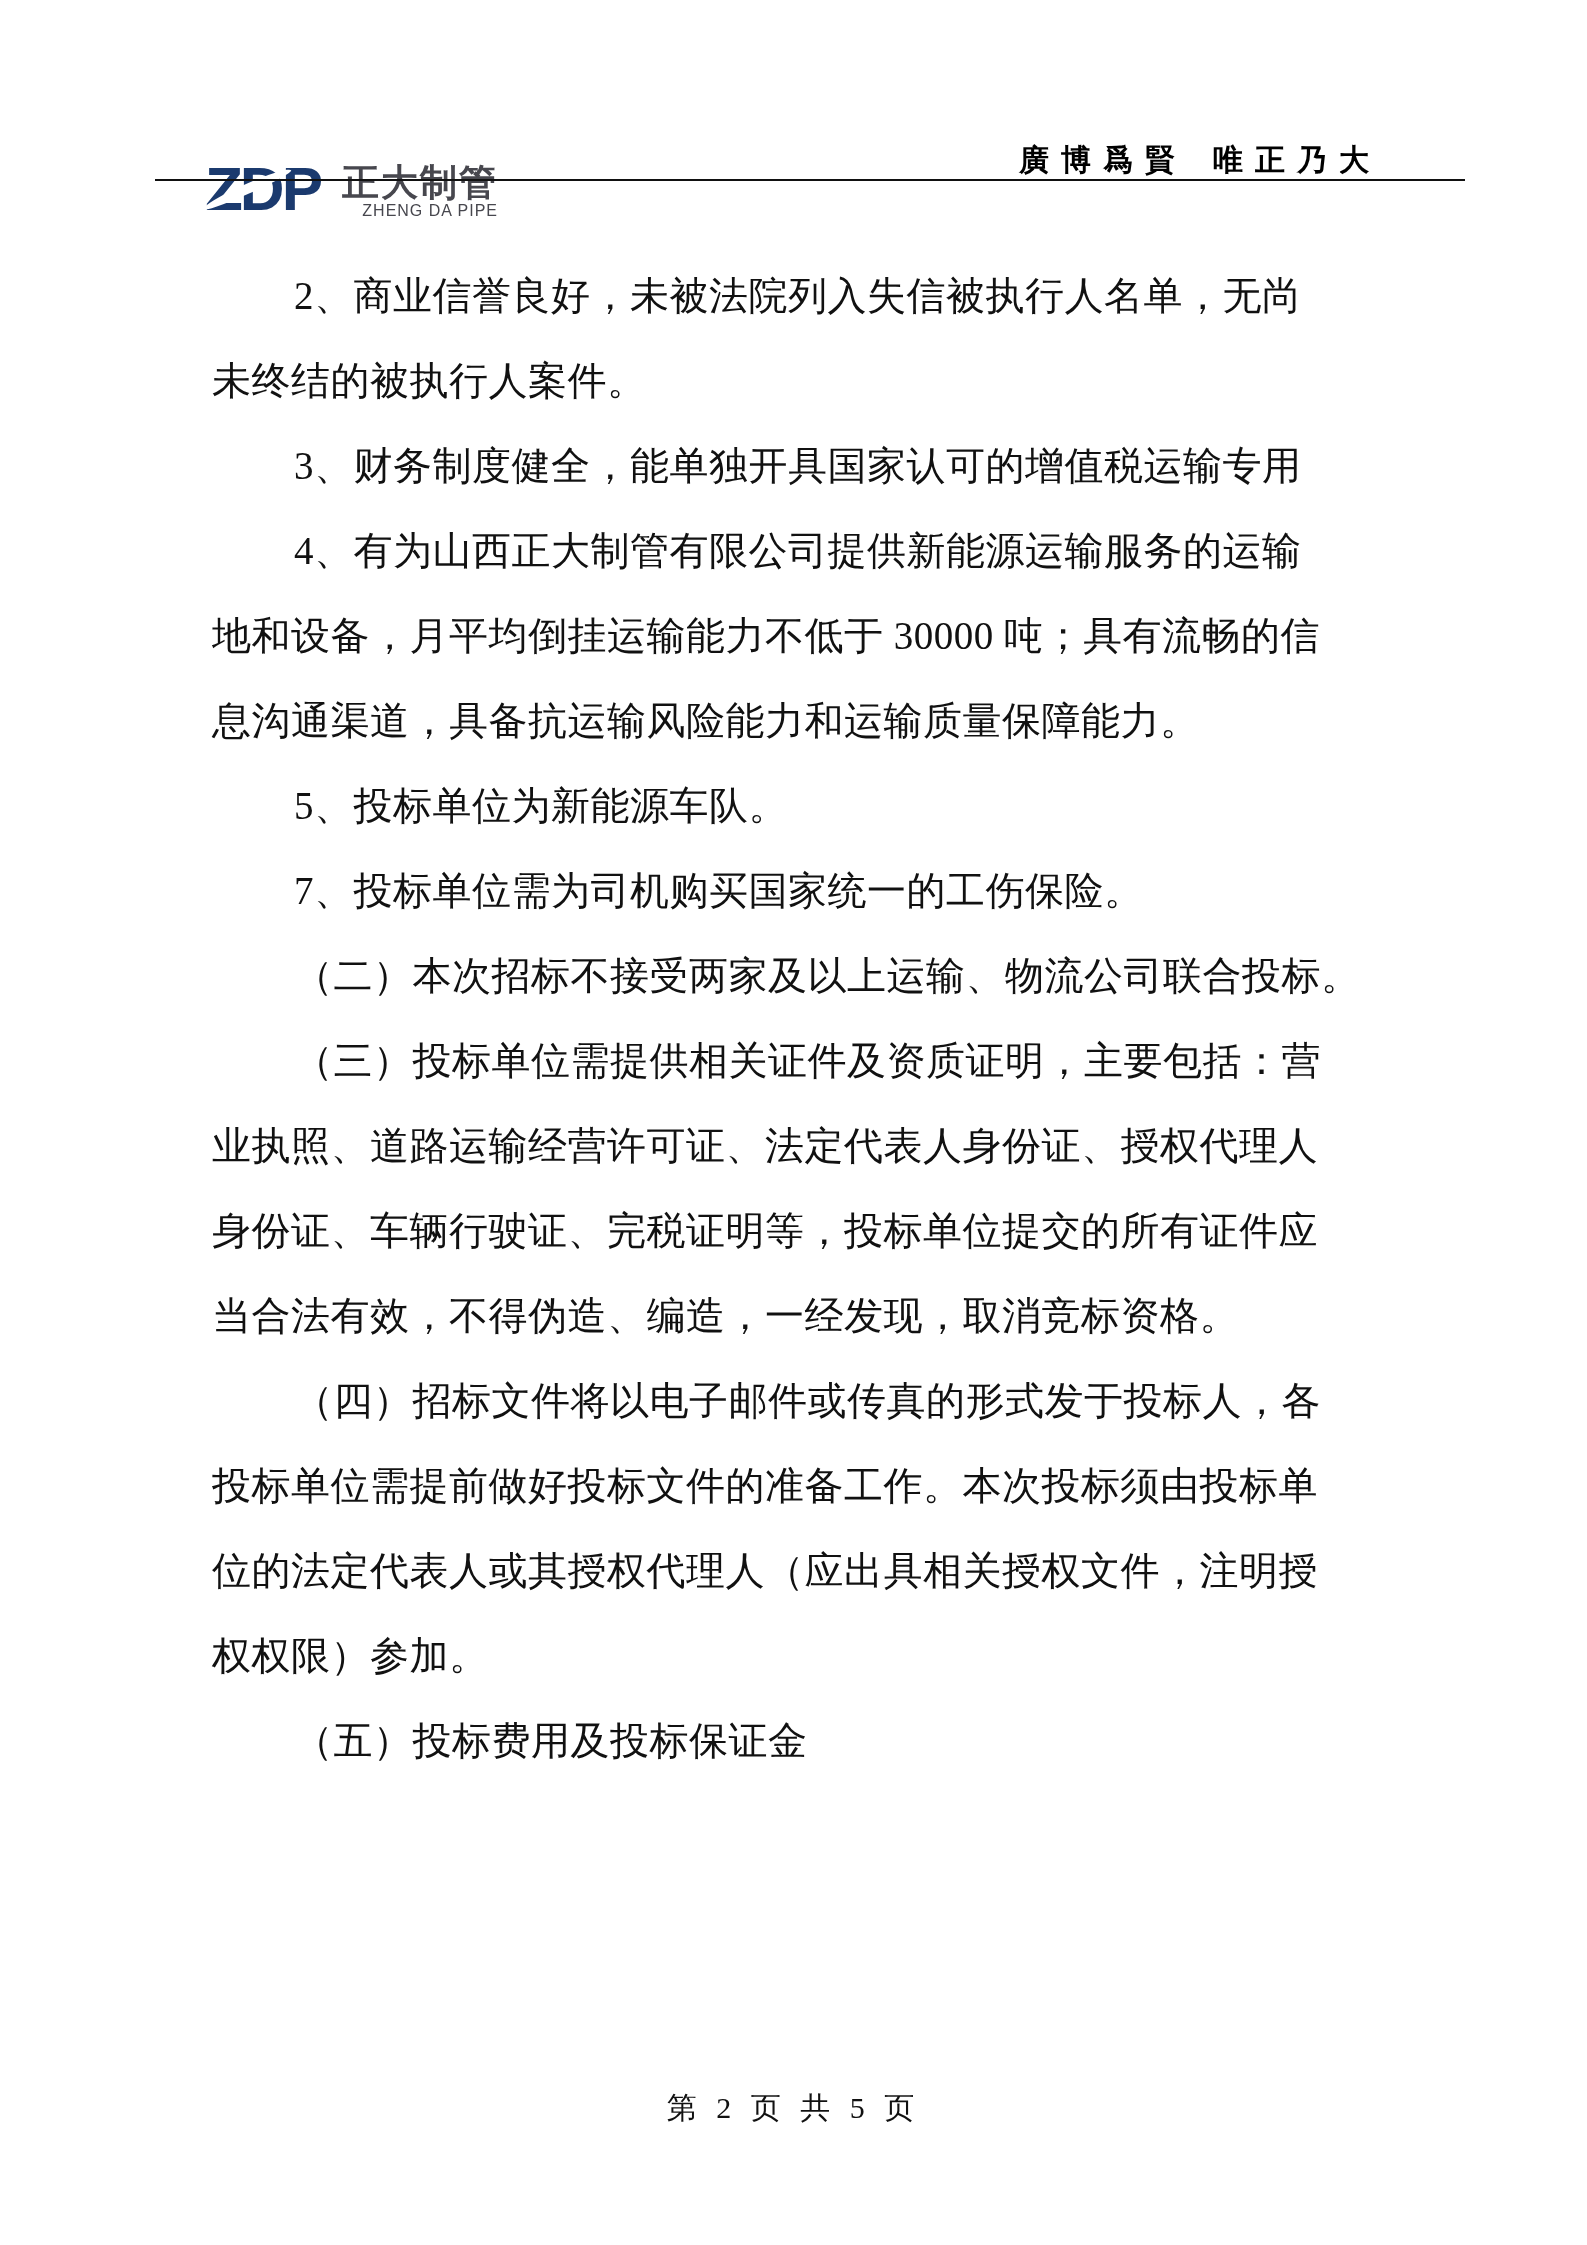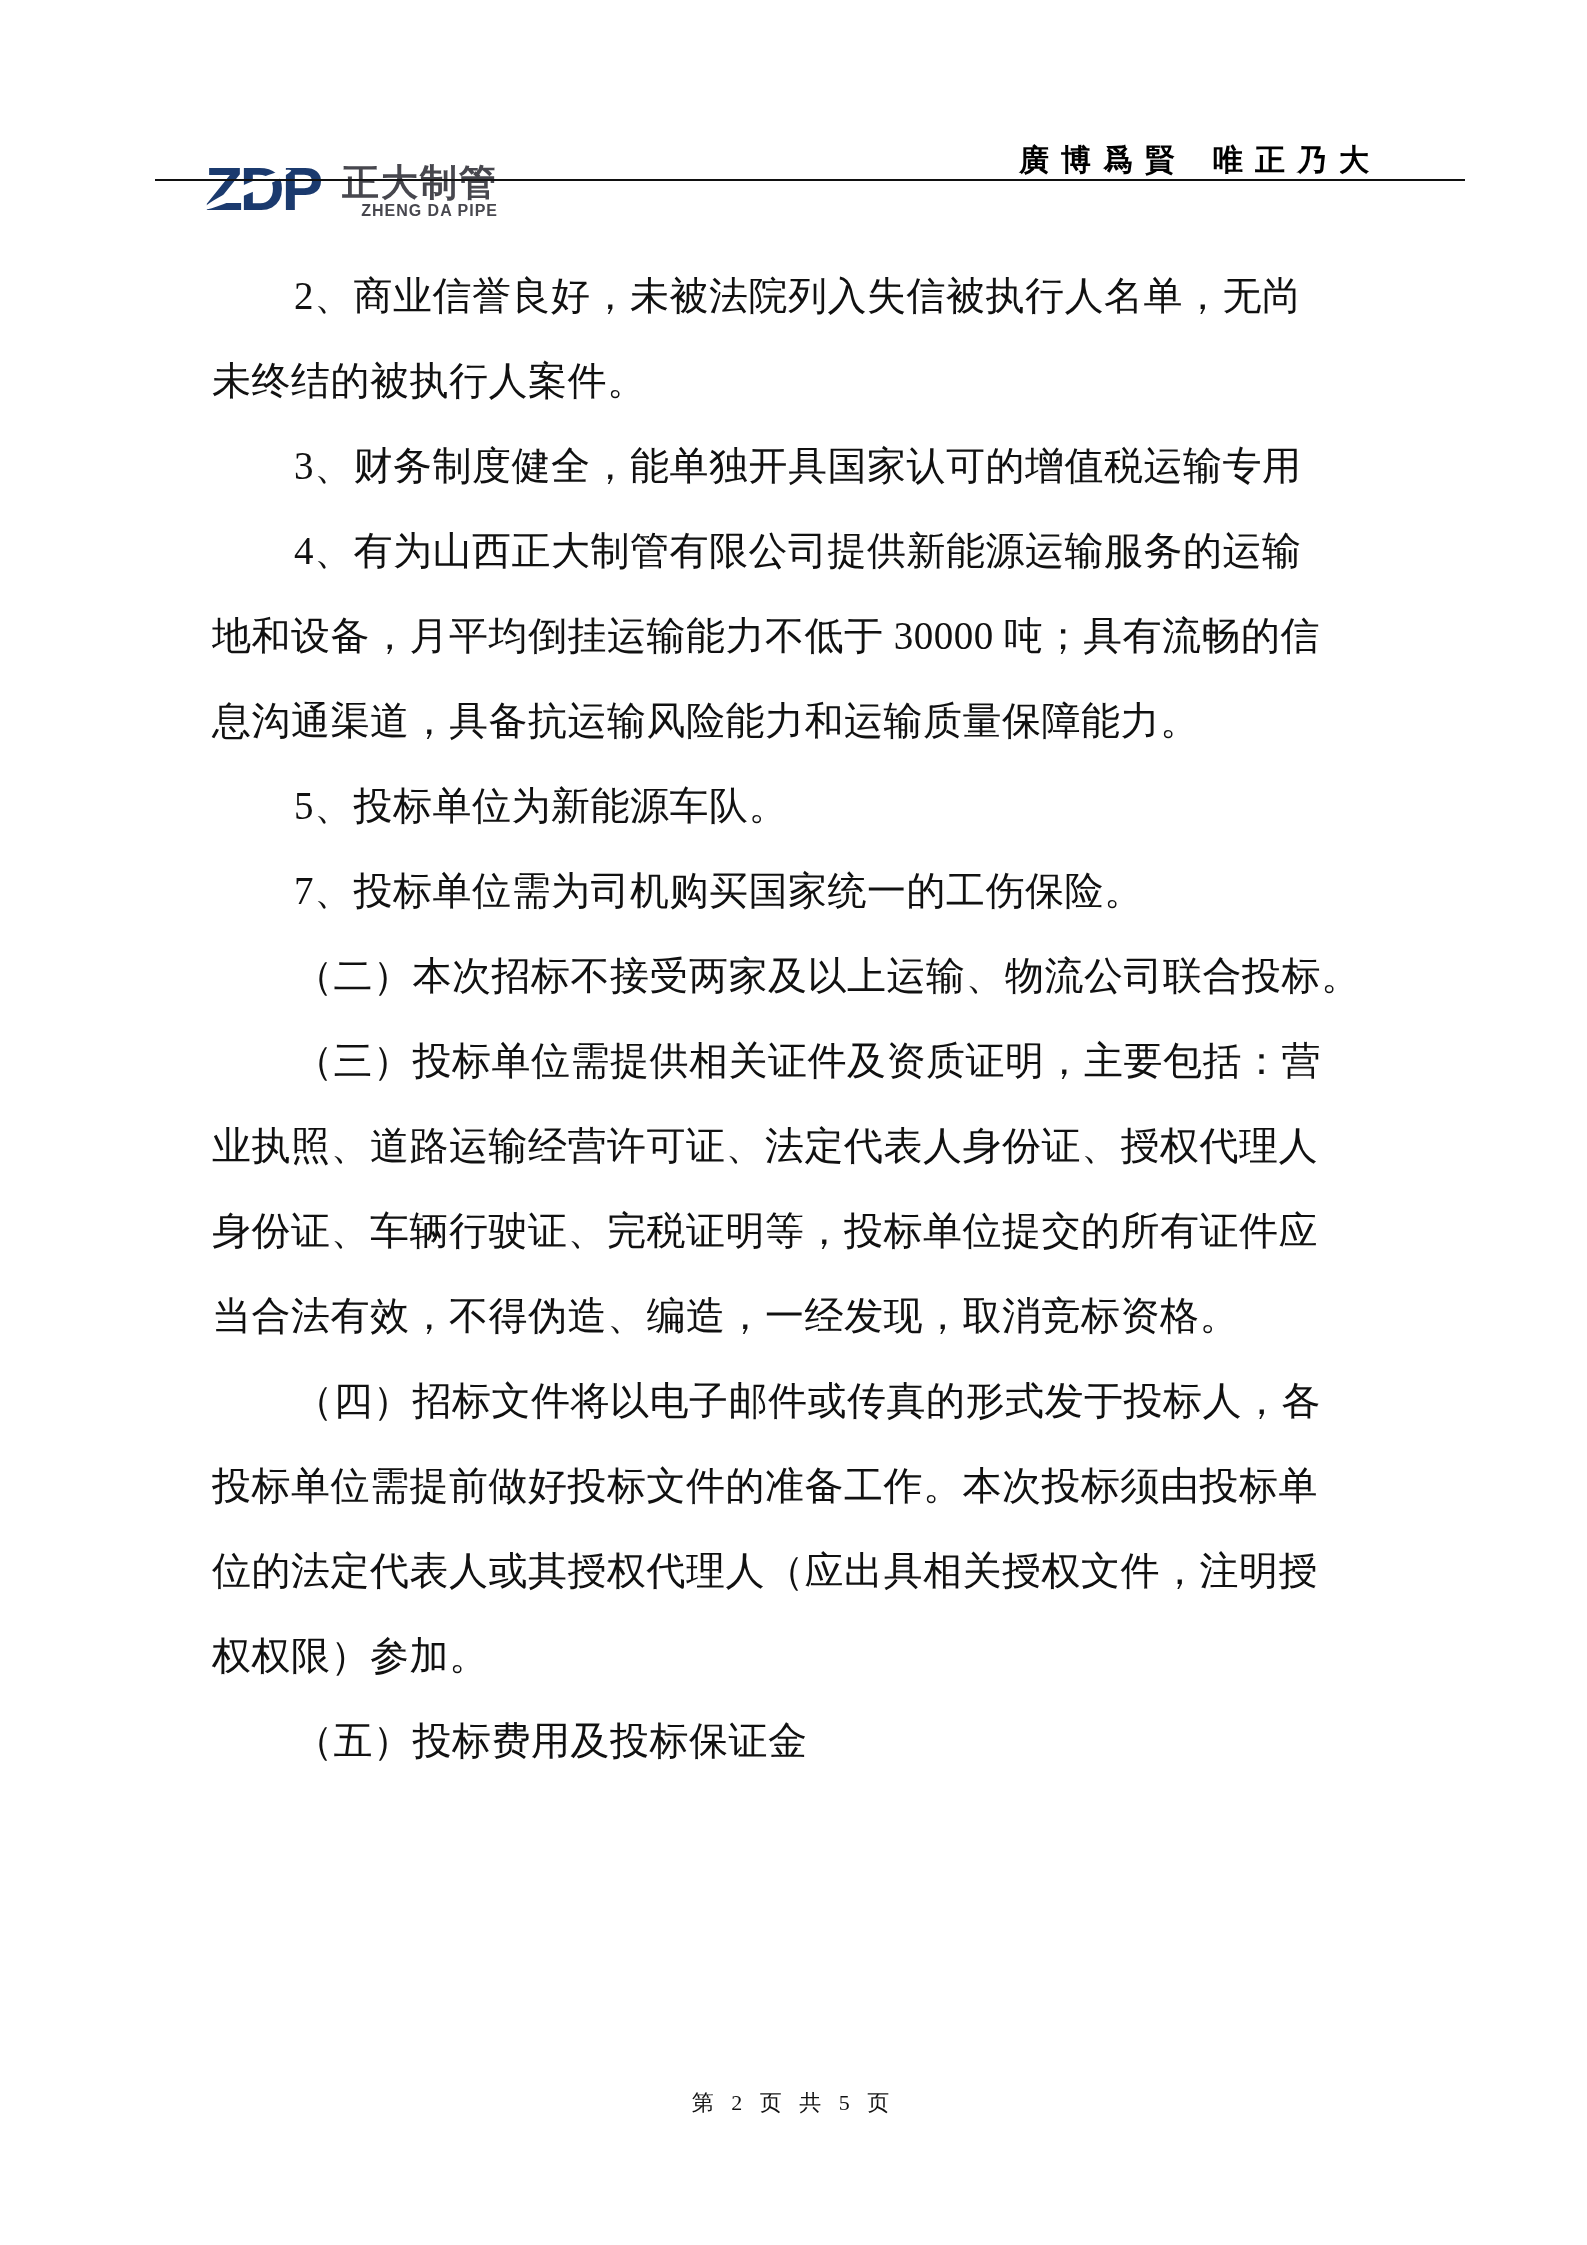--- a/index.html
+++ b/index.html
@@ -43,21 +43,21 @@
   }
   .logo-cn{
     font-family:"Liberation Sans","DejaVu Sans",sans-serif;
     font-weight:700;
     font-size:37px;line-height:38px;
     color:#47474e;
     letter-spacing:2px;
   }
   .logo-en{
     font-family:"Liberation Sans","DejaVu Sans",sans-serif;
-    font-weight:700;
+    font-weight:400;
     font-size:16px;line-height:18px;
     color:#47474e;
     letter-spacing:1px;
   }
   .motto{
     position:absolute;right:206px;top:144px;
     font-family:"Liberation Serif","DejaVu Serif",serif;
     font-weight:600;
     font-size:30px;line-height:32px;
     color:#000000;
@@ -78,21 +78,21 @@
     white-space:nowrap;
     color:#111;
   }
   .bodyline.indent{padding-left:82px;}
 
   
   .footer{
     position:absolute;left:0;top:2088px;
     width:100%;
     text-align:center;
-    font-size:22px;
+    font-size:30px;
     letter-spacing:6px;
     color:#111;
   }
 </style>
 </head>
 <body>
 
 <div class="page">
 
   <div class="logo">

